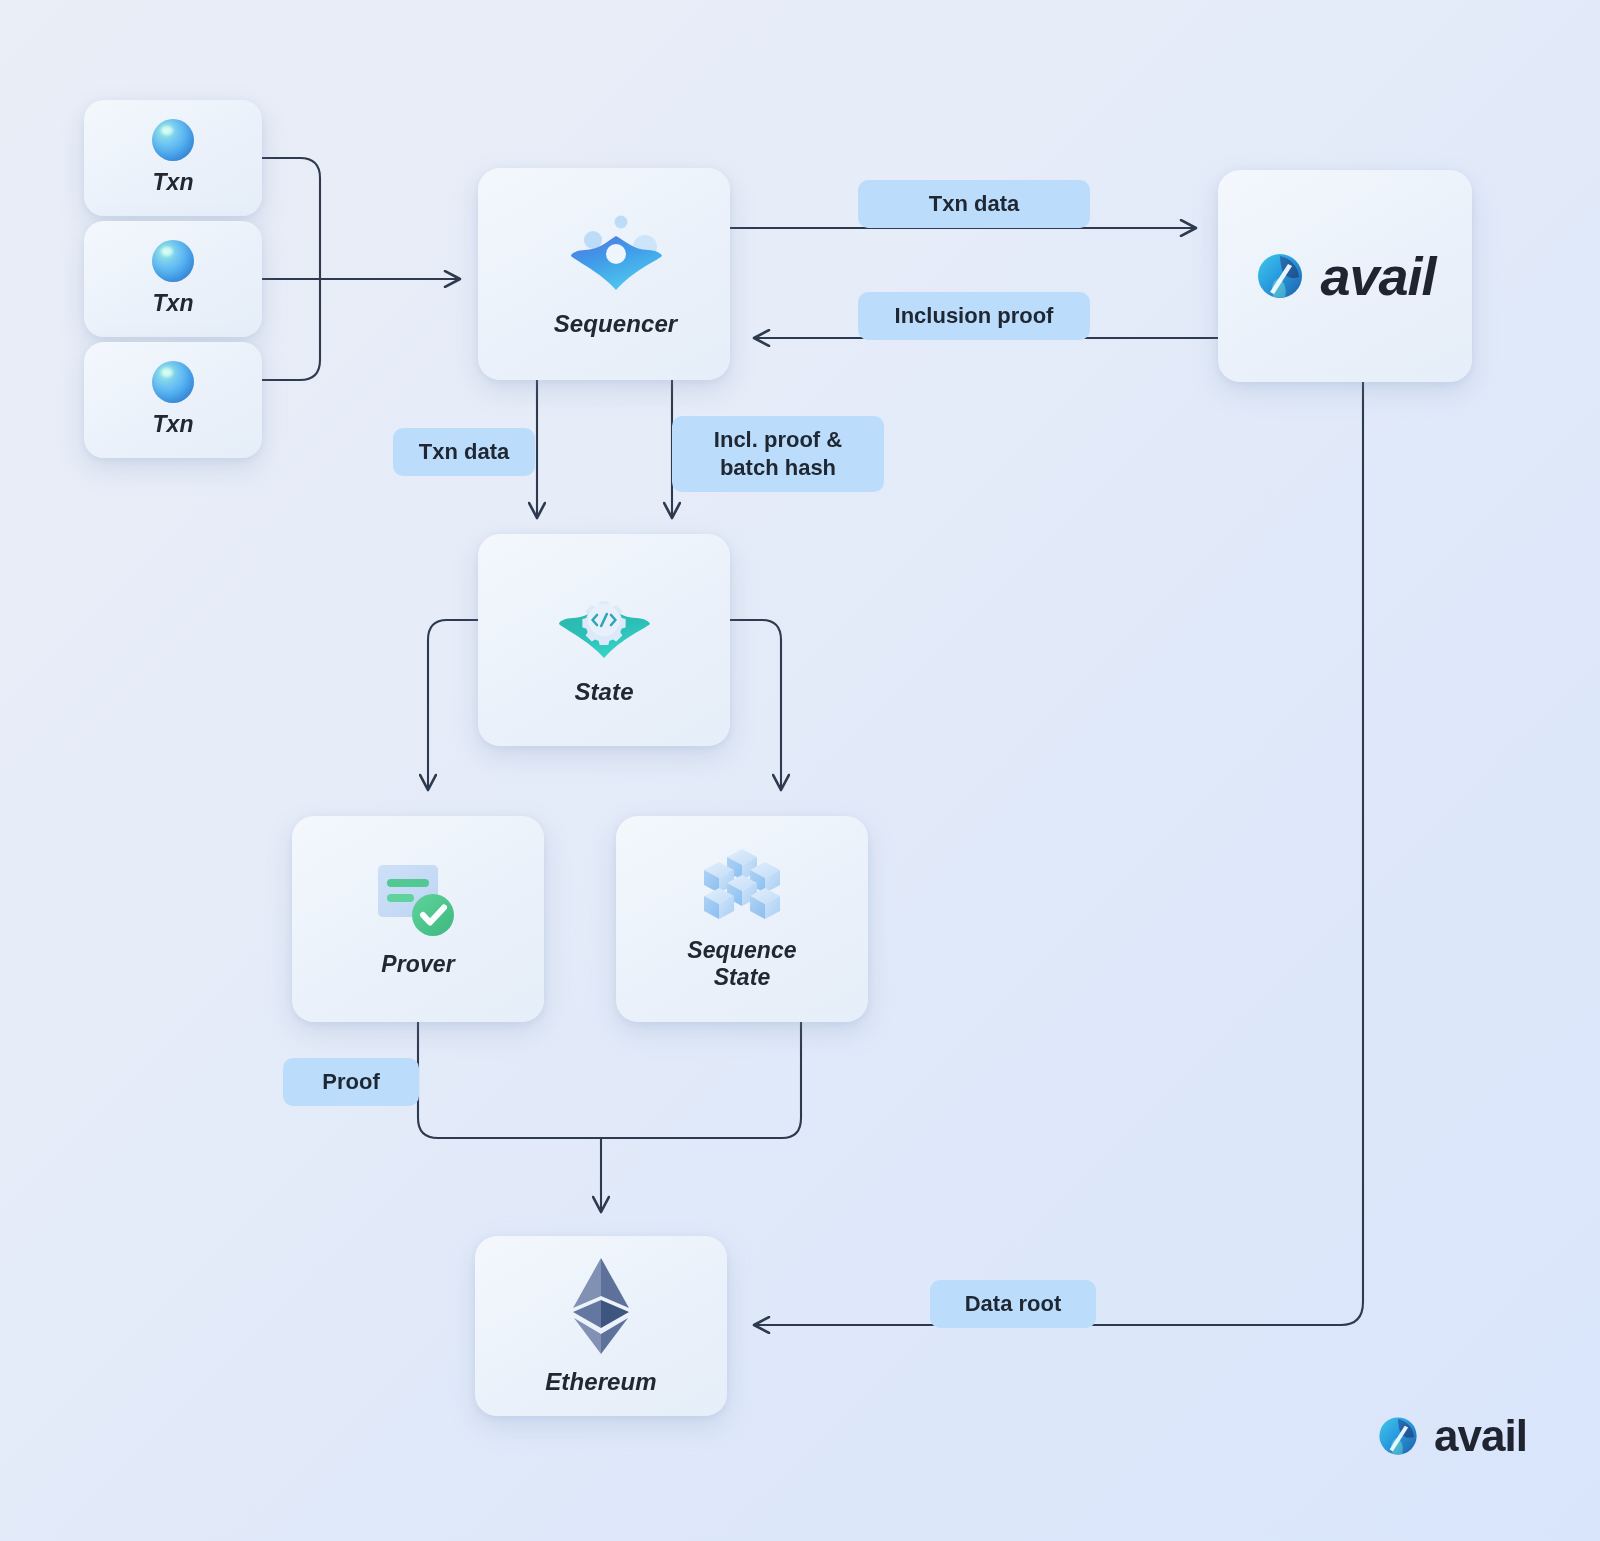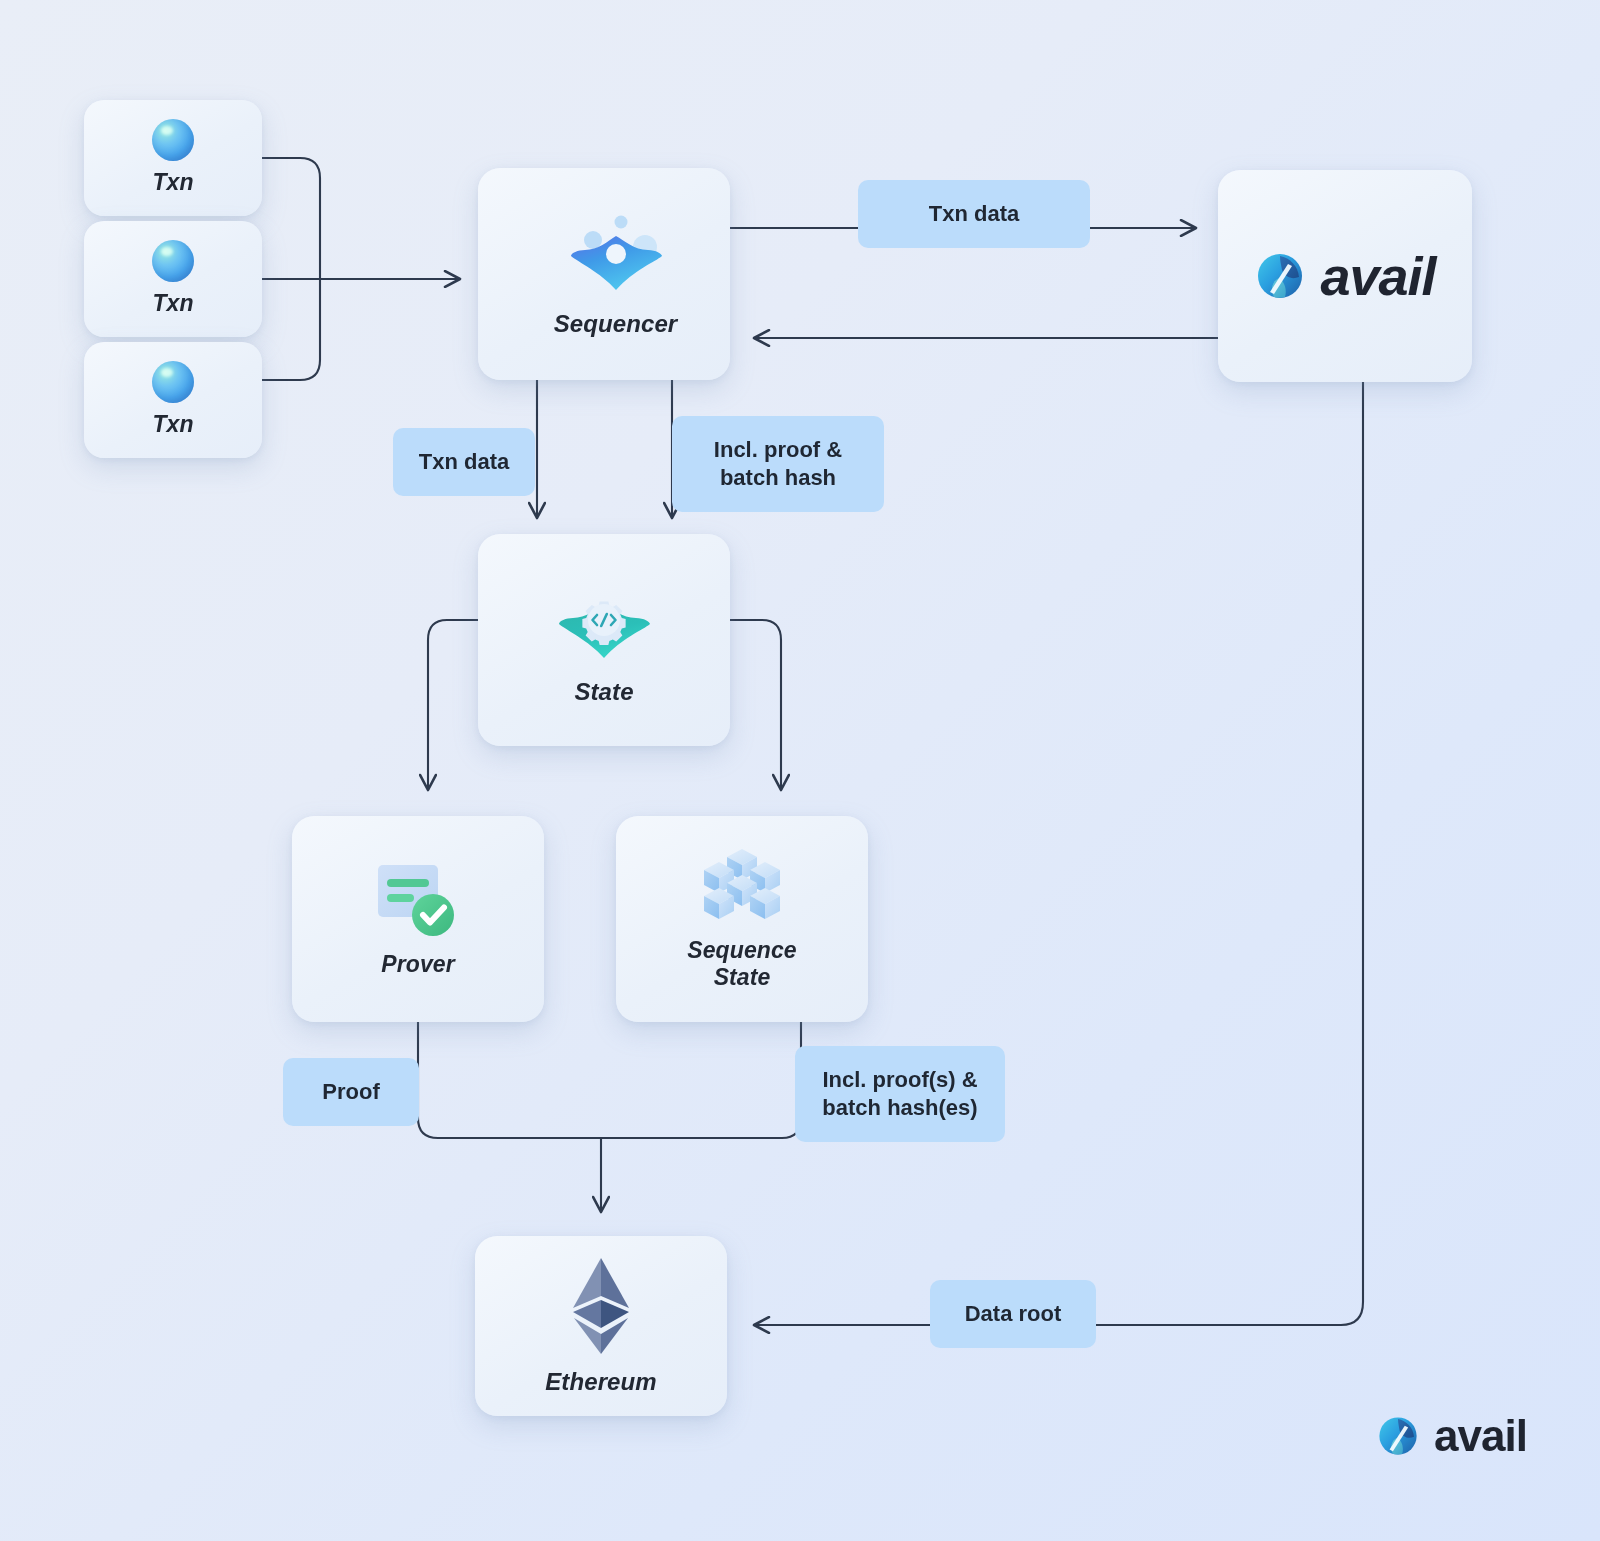--- a/index.html
+++ b/index.html
@@ -81,21 +81,21 @@
 
   
   .pill {
     position: absolute;
     background: #bbdcfb;
     border-radius: 10px;
     color: #1f2733;
     font-size: 22px;
     font-weight: 600;
     line-height: 1.28;
-    padding: 20px 18px;
+    padding: 10px 18px;
     text-align: center;
     box-sizing: border-box;
     white-space: pre-line;
   }
 
   
   .avail-lockup {
     display: flex;
     align-items: center;
     gap: 14px;
@@ -323,30 +323,29 @@
       <path d="M31 44 L31 72 L59 56 Z" fill="#3e5580"></path>
       <path d="M31 44 L3 56 L31 72 Z" fill="#6477a0"></path>
       <path d="M31 78 L31 98 L58 62 Z" fill="#5e719a"></path>
       <path d="M31 78 L4 62 L31 98 Z" fill="#8191b3"></path>
     </svg>
     <div class="label">Ethereum</div>
   </div>
 
   <div class="pill" style="left:858px; top:180px; width:232px;">Txn data</div>
 
+  <div class="pill" style="left:858px; top:292px; width:232px;">Inclusion proof</div>
 
   <div class="pill" style="left:393px; top:428px; width:142px;">Txn data</div>
 
   <div class="pill" style="left:672px; top:416px; width:212px;">Incl. proof &amp;
 batch hash</div>
 
   <div class="pill" style="left:283px; top:1058px; width:136px;">Proof</div>
 
-  <div class="pill" style="left:795px; top:1046px; width:210px;">Incl. proof(s) &amp;
-batch hash(es)</div>
 
   <div class="pill" style="left:930px; top:1280px; width:166px;">Data root</div>
 
   <div id="watermark" class="avail-lockup">
     <svg width="44" height="44" viewBox="0 0 52 52">
       <defs>
         <linearGradient id="wvg" x1="0" y1="0.1" x2="1" y2="1">
           <stop offset="0%" stop-color="#3fc4e8"></stop>
           <stop offset="40%" stop-color="#2a9fe0"></stop>
           <stop offset="100%" stop-color="#1e5fa8"></stop>

